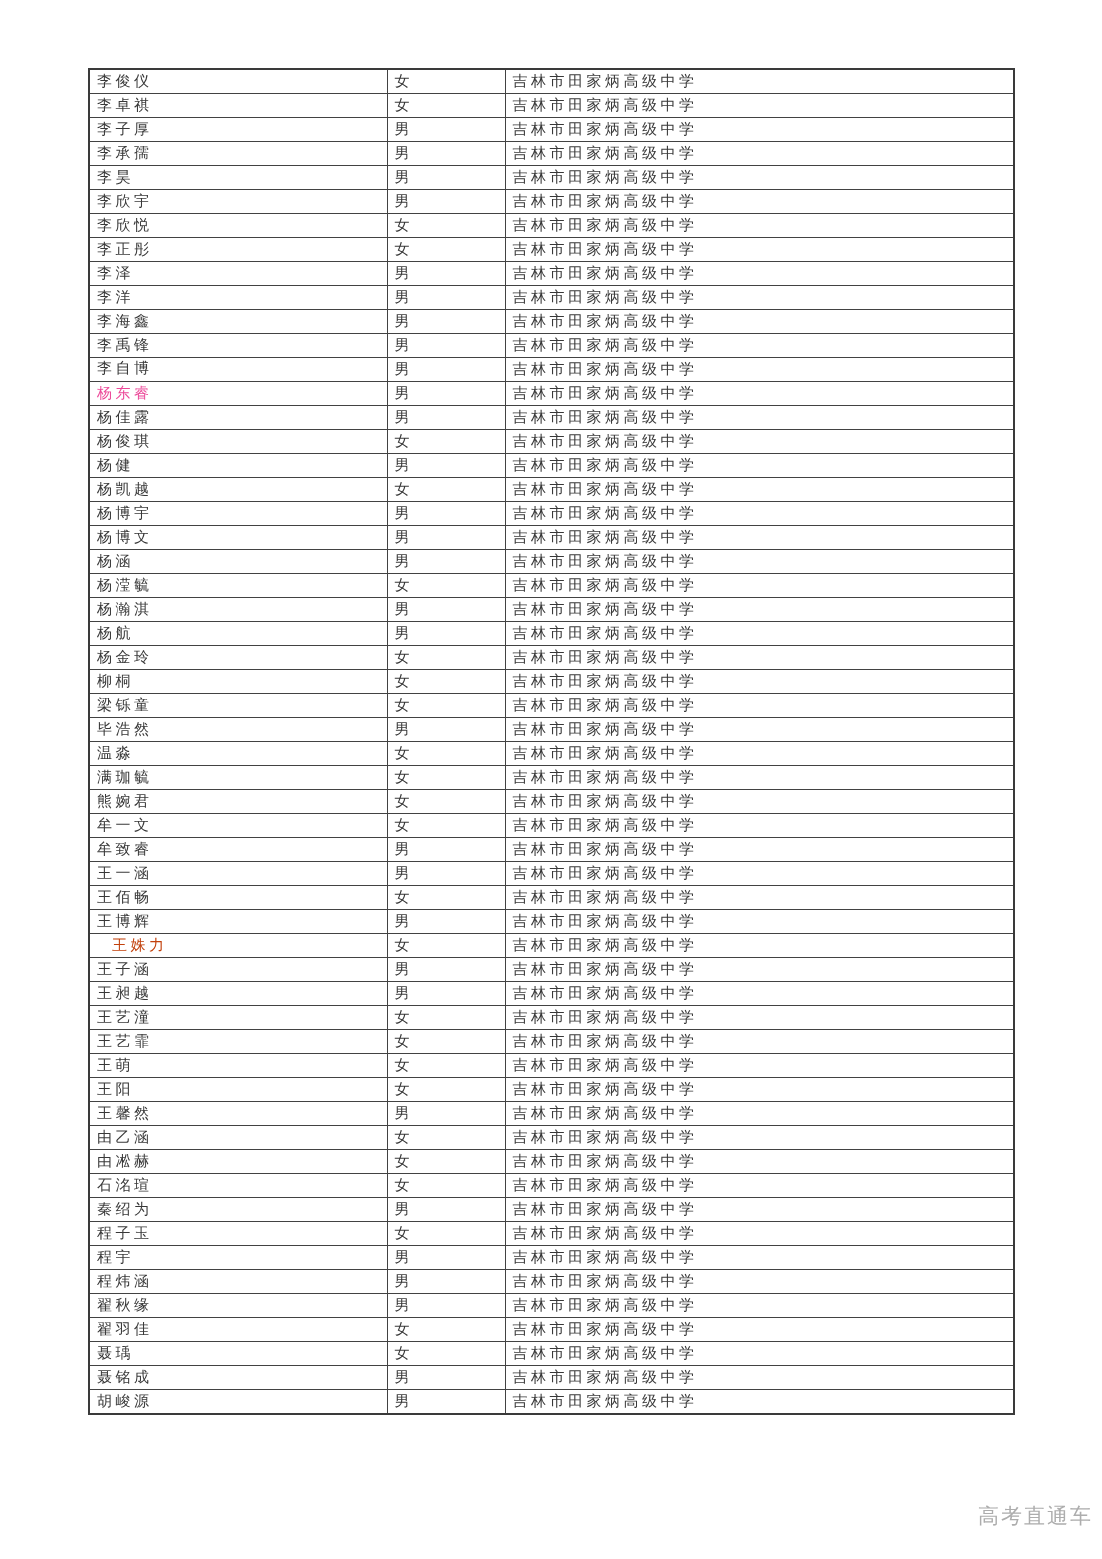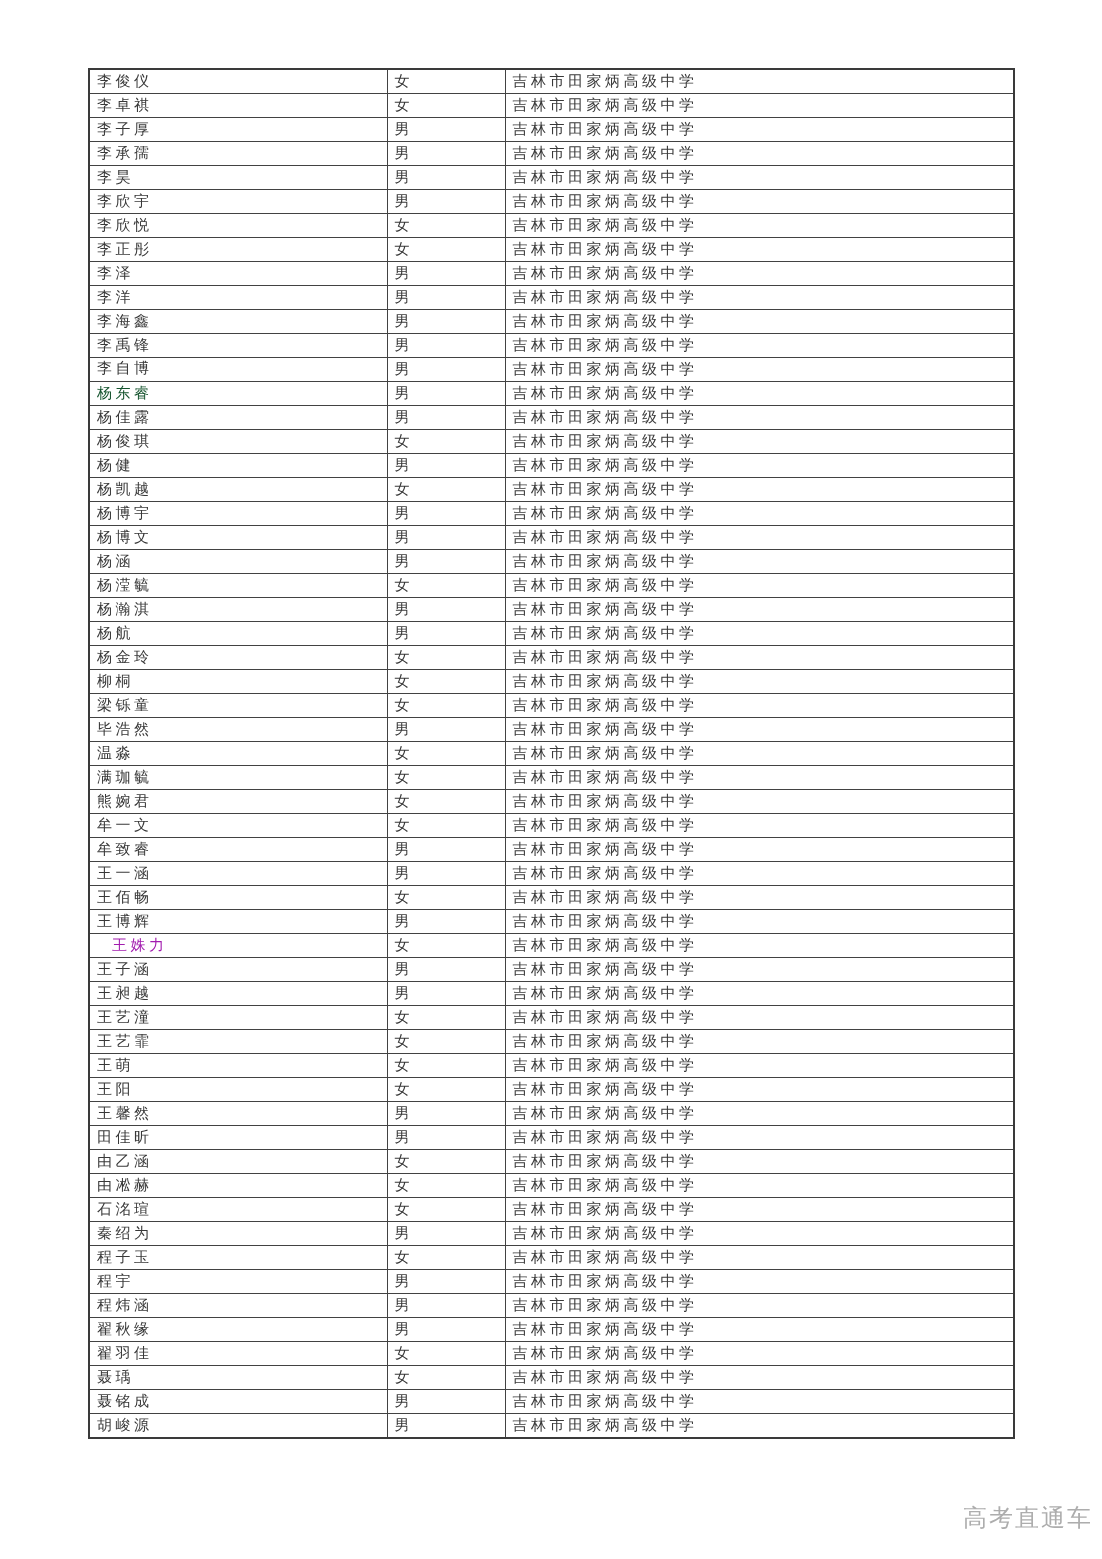--- a/index.html
+++ b/index.html
@@ -34,21 +34,21 @@
     padding: 0 0 0 7px;
     white-space: nowrap;
     overflow: hidden;
     vertical-align: middle;
   }
   .watermark {
     position: absolute;
     top: 1502px;
     right: 9px;
     font-family: "Liberation Sans", "DejaVu Sans", sans-serif;
-    font-size: 24px;
+    font-size: 21px;
     letter-spacing: 2px;
     color: #adadad;
   }
 </style>
 </head>
 <body>
 
 <div class="page">
   <table class="roster">
     <colgroup>
@@ -116,21 +116,21 @@
           <td style="color: rgb(56, 56, 56);">李禹锋</td>
           <td style="color: rgb(56, 56, 56);">男</td>
           <td style="color: rgb(56, 56, 56);">吉林市田家炳高级中学</td>
         </tr>
         <tr>
           <td style="color: rgb(56, 56, 56); font-family: Liberation Mono, monospace;">李自博</td>
           <td style="color: rgb(56, 56, 56);">男</td>
           <td style="color: rgb(56, 56, 56);">吉林市田家炳高级中学</td>
         </tr>
         <tr>
-          <td style="color: #14532d;">杨东睿</td>
+          <td style="color: #ec4899;">杨东睿</td>
           <td style="color: rgb(56, 56, 56);">男</td>
           <td style="color: rgb(56, 56, 56);">吉林市田家炳高级中学</td>
         </tr>
         <tr>
           <td style="color: rgb(56, 56, 56);">杨佳露</td>
           <td style="color: rgb(56, 56, 56);">男</td>
           <td style="color: rgb(56, 56, 56);">吉林市田家炳高级中学</td>
         </tr>
         <tr>
           <td style="color: rgb(56, 56, 56);">杨俊琪</td>
@@ -231,21 +231,21 @@
           <td style="color: rgb(56, 56, 56);">王佰畅</td>
           <td style="color: rgb(56, 56, 56);">女</td>
           <td style="color: rgb(56, 56, 56);">吉林市田家炳高级中学</td>
         </tr>
         <tr>
           <td style="color: rgb(56, 56, 56);">王博辉</td>
           <td style="color: rgb(56, 56, 56);">男</td>
           <td style="color: rgb(56, 56, 56);">吉林市田家炳高级中学</td>
         </tr>
         <tr>
-          <td style="color: #a21caf; padding-left: 22px;">王姝力</td>
+          <td style="color: #c2410c; padding-left: 22px;">王姝力</td>
           <td style="color: rgb(56, 56, 56);">女</td>
           <td style="color: rgb(56, 56, 56);">吉林市田家炳高级中学</td>
         </tr>
         <tr>
           <td style="color: rgb(56, 56, 56);">王子涵</td>
           <td style="color: rgb(56, 56, 56);">男</td>
           <td style="color: rgb(56, 56, 56);">吉林市田家炳高级中学</td>
         </tr>
         <tr>
           <td style="color: rgb(56, 56, 56);">王昶越</td>
@@ -267,25 +267,20 @@
           <td style="color: rgb(56, 56, 56);">女</td>
           <td style="color: rgb(56, 56, 56);">吉林市田家炳高级中学</td>
         </tr>
         <tr>
           <td style="color: rgb(56, 56, 56);">王阳</td>
           <td style="color: rgb(56, 56, 56);">女</td>
           <td style="color: rgb(56, 56, 56);">吉林市田家炳高级中学</td>
         </tr>
         <tr>
           <td style="color: rgb(56, 56, 56);">王馨然</td>
-          <td style="color: rgb(56, 56, 56);">男</td>
-          <td style="color: rgb(56, 56, 56);">吉林市田家炳高级中学</td>
-        </tr>
-        <tr>
-          <td style="color: rgb(56, 56, 56);">田佳昕</td>
           <td style="color: rgb(56, 56, 56);">男</td>
           <td style="color: rgb(56, 56, 56);">吉林市田家炳高级中学</td>
         </tr>
         <tr>
           <td style="color: rgb(56, 56, 56);">由乙涵</td>
           <td style="color: rgb(56, 56, 56);">女</td>
           <td style="color: rgb(56, 56, 56);">吉林市田家炳高级中学</td>
         </tr>
         <tr>
           <td style="color: rgb(56, 56, 56);">由凇赫</td>

